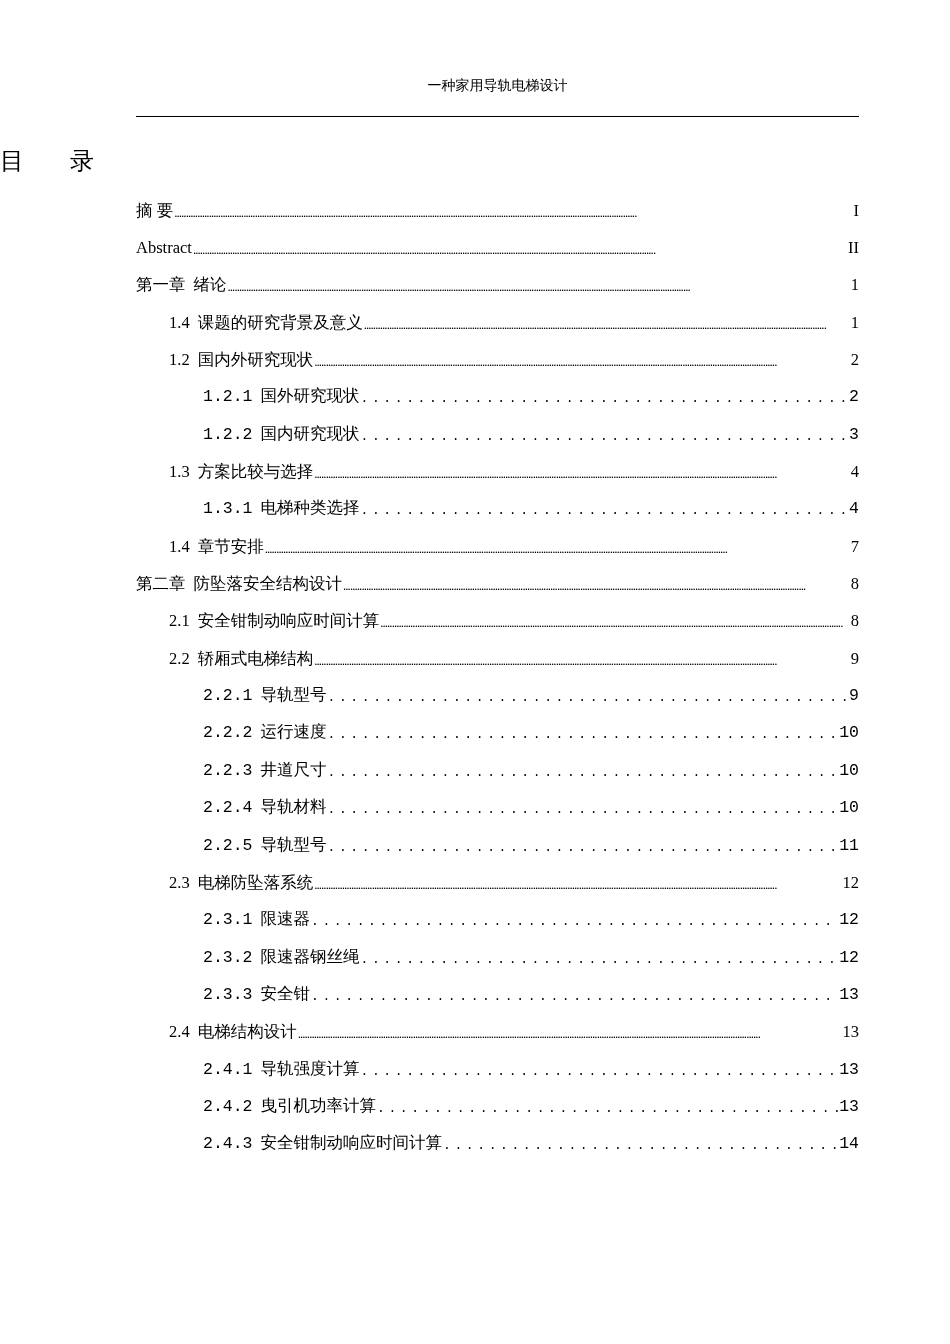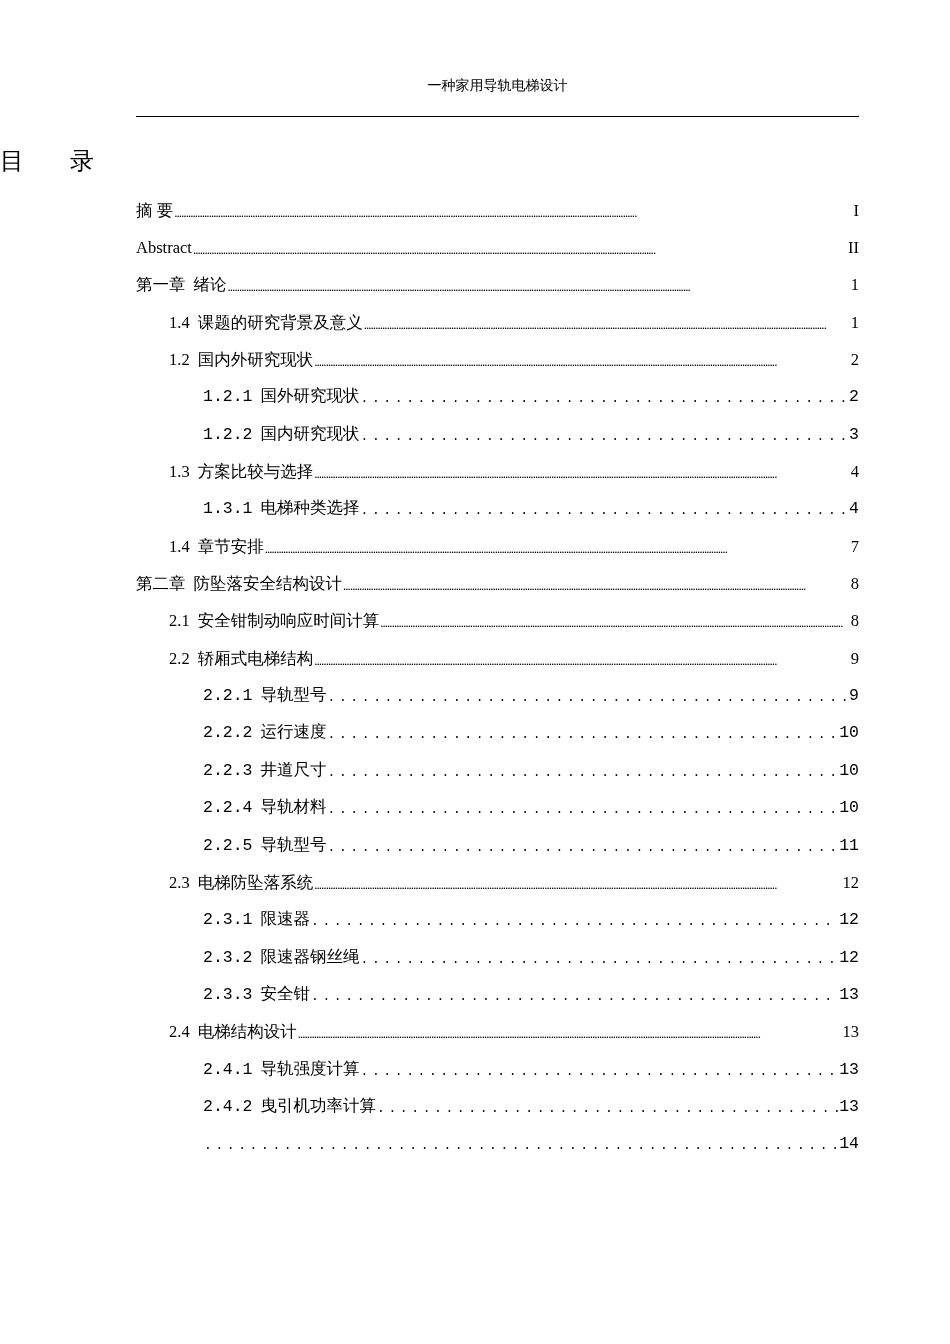--- a/index.html
+++ b/index.html
@@ -155,16 +155,17 @@
       <span class="label"><span class="num">2.4.1</span><span>导轨强度计算</span></span>
       <span class="leader"></span>
       <span class="page">13</span>
     </li>
     <li class="toc-row l2">
       <span class="label"><span class="num">2.4.2</span><span>曳引机功率计算</span></span>
       <span class="leader"></span>
       <span class="page">13</span>
     </li>
     <li class="toc-row l2">
+      <span class="label"><span class="num">2.4.3</span><span>安全钳制动响应时间计算</span></span>
       <span class="leader"></span>
       <span class="page">14</span>
     </li>
   </ul>
 
 </body></html>

